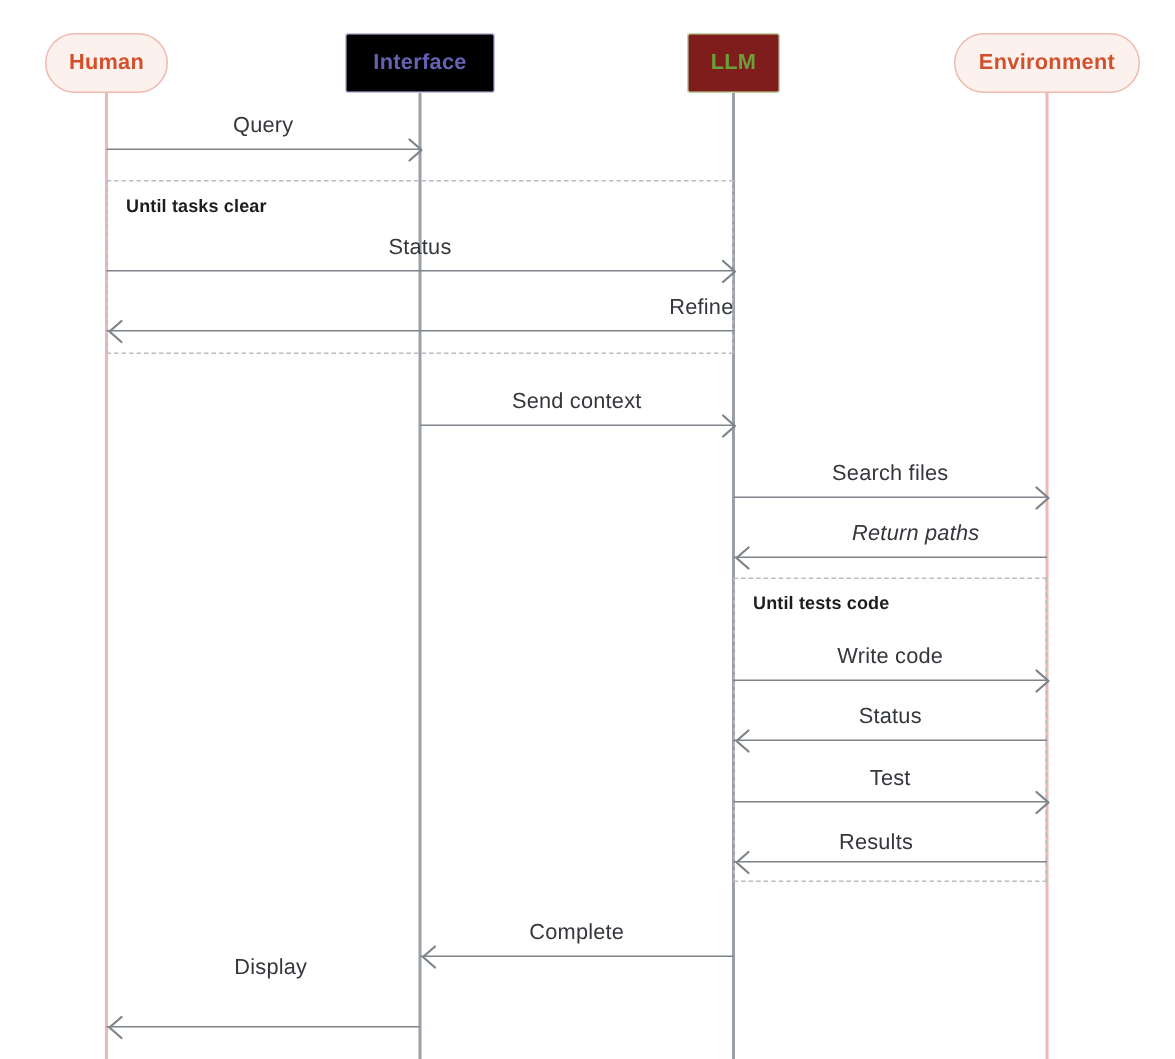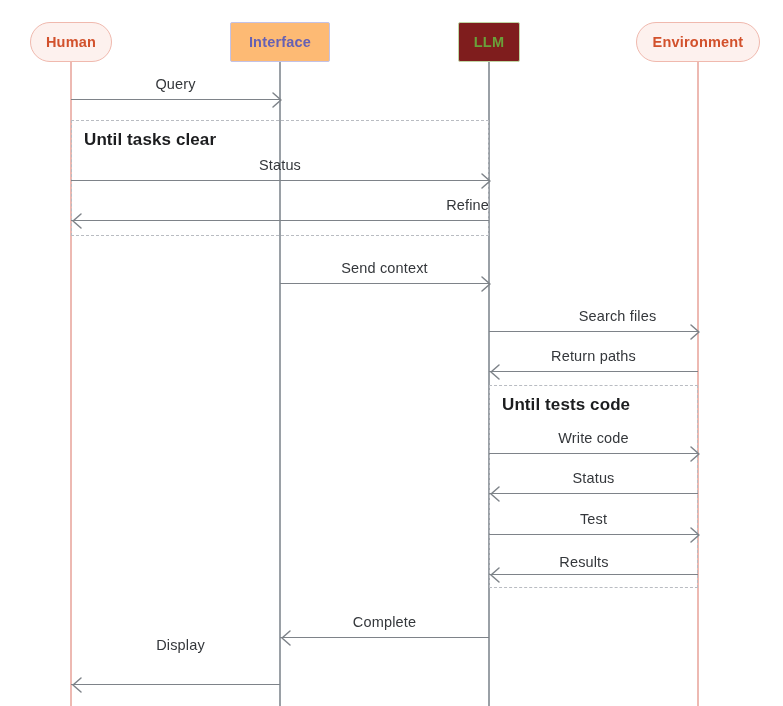--- a/index.html
+++ b/index.html
@@ -35,21 +35,21 @@
   }
   .p-actor {
     border-radius: 20px;
     border: 1.3px solid #f0b9ae;
     background: #fdf1ee;
     color: #d2512c;
   }
   .p-interface {
     border-radius: 2px;
     border: 1.3px solid #c3c2e6;
-    background: #fdba74;
+    background: #000000;
     color: #6661b3;
   }
   .p-llm {
     border-radius: 2px;
     border: 1.3px solid #c0d5a4;
     background: #7f1d1d;
     color: #6aa03a;
   }
 
   
@@ -64,21 +64,21 @@
 
   
   .fragment {
     position: absolute;
     box-sizing: border-box;
     border: 1.3px dashed #b9bcc2;
     background: transparent;
   }
   .fragment-label {
     position: absolute;
-    font-size: 17px;
+    font-size: 12px;
     font-weight: 700;
     color: #1c1d1f;
     white-space: nowrap;
     letter-spacing: 0.1px;
   }
 
   
   .msg-line {
     position: absolute;
     height: 1.4px;
@@ -167,28 +167,28 @@
           <path d="M0,-7 L8,0 L0,7" fill="none" stroke="#7e8389" stroke-width="1.5" stroke-linecap="round" stroke-linejoin="round"></path>
         </svg>
       </div>
       <div class="msg-label" style="left: 280px; width: 209px; top: 260px;">Send context</div>
       <div class="msg-line" style="left: 489px; top: 331px; width: 209px; background: rgb(126, 131, 137);"></div>
       <div class="arrowhead" style="top: 324.7px; left: 689px;">
         <svg width="13" height="14" viewBox="-1 -7 11 14">
           <path d="M0,-7 L8,0 L0,7" fill="none" stroke="#7e8389" stroke-width="1.5" stroke-linecap="round" stroke-linejoin="round"></path>
         </svg>
       </div>
-      <div class="msg-label" style="left: 489px; width: 209px; top: 308px; padding-left: 24px;">Search files</div>
+      <div class="msg-label" style="left: 489px; width: 209px; top: 308px;">Search files</div>
       <div class="msg-line" style="left: 489px; top: 371px; width: 209px; background: rgb(126, 131, 137);"></div>
       <div class="arrowhead" style="top: 364.7px; left: 489px;">
         <svg width="13" height="14" viewBox="-1 -7 11 14">
           <path d="M8,-7 L0,0 L8,7" fill="none" stroke="#7e8389" stroke-width="1.5" stroke-linecap="round" stroke-linejoin="round"></path>
         </svg>
       </div>
-      <div class="msg-label" style="left: 489px; width: 209px; top: 348px;">Return paths</div>
+      <div class="msg-label" style="left: 506px; width: 209px; top: 348px; font-style: italic;">Return paths</div>
       <div class="msg-line" style="left: 489px; top: 453px; width: 209px; background: rgb(126, 131, 137);"></div>
       <div class="arrowhead" style="top: 446.7px; left: 689px;">
         <svg width="13" height="14" viewBox="-1 -7 11 14">
           <path d="M0,-7 L8,0 L0,7" fill="none" stroke="#7e8389" stroke-width="1.5" stroke-linecap="round" stroke-linejoin="round"></path>
         </svg>
       </div>
       <div class="msg-label" style="left: 489px; width: 209px; top: 430px;">Write code</div>
       <div class="msg-line" style="left: 489px; top: 493px; width: 209px; background: rgb(126, 131, 137);"></div>
       <div class="arrowhead" style="top: 486.7px; left: 489px;">
         <svg width="13" height="14" viewBox="-1 -7 11 14">

